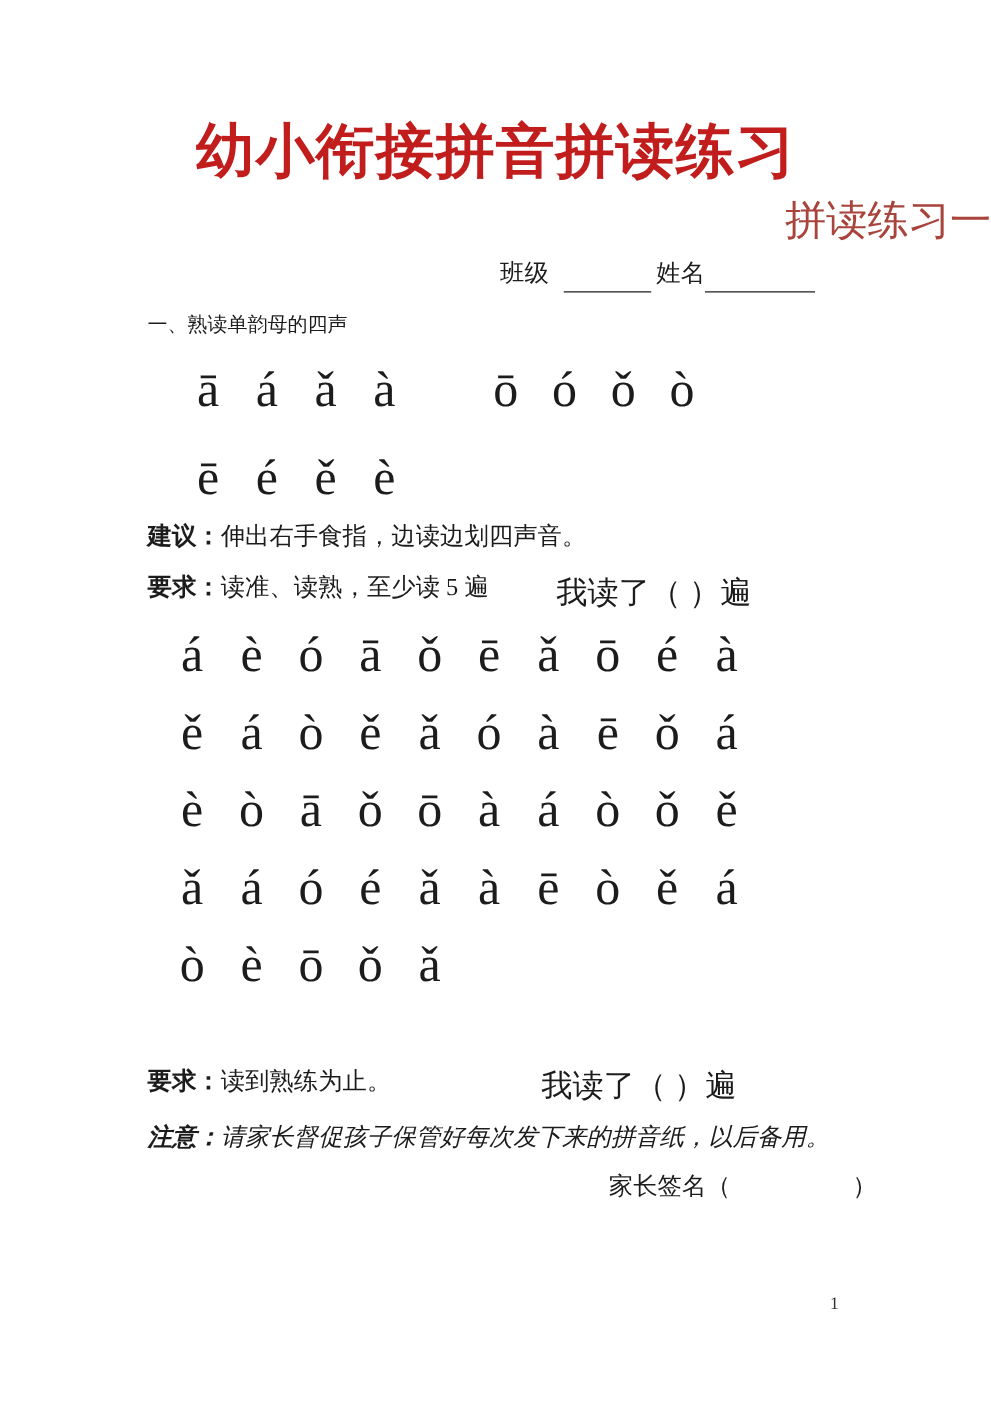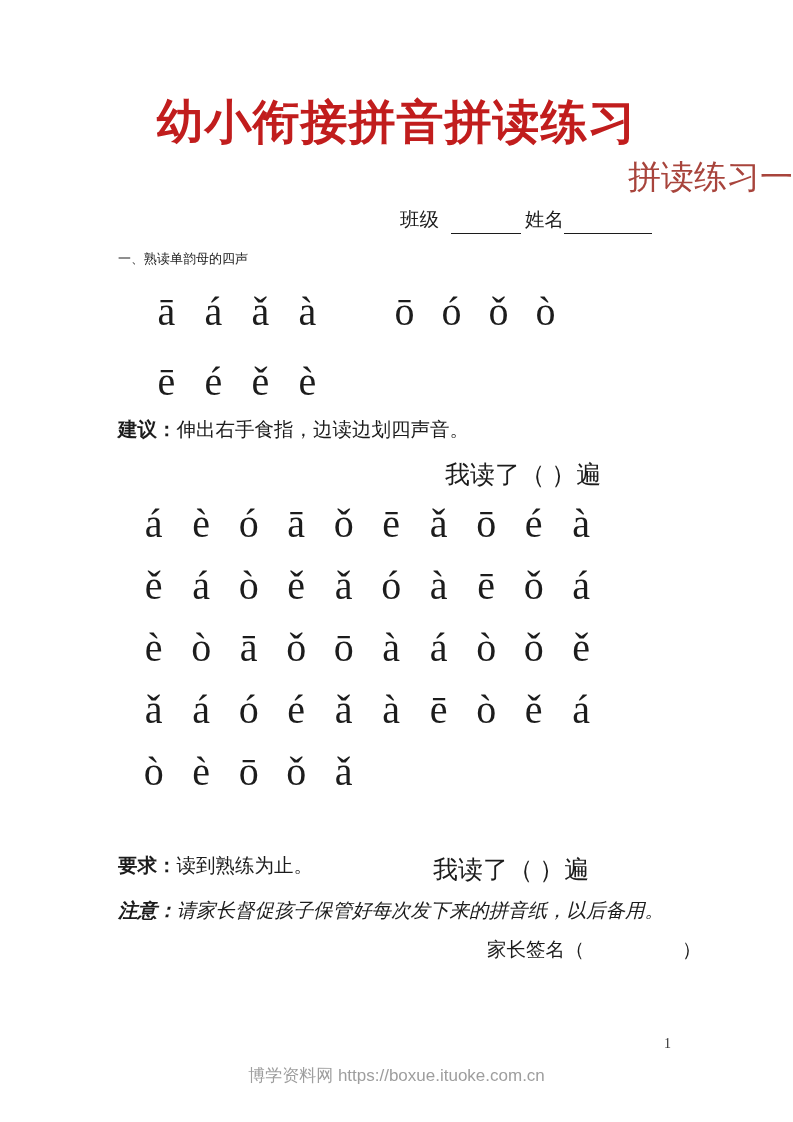--- a/index.html
+++ b/index.html
@@ -50,21 +50,21 @@
     display: inline-block;
     border-bottom: 1.5px solid #1c1c1c;
     height: 20px;
     vertical-align: bottom;
   }
   .blank-class { width: 70px; margin-left: 12px; margin-right: 4px; }
   .blank-name  { width: 88px; }
 
   .heading {
     top: 250px; left: 118px;
-    font-size: 13px;
+    font-size: 16px;
     line-height: 1.4;
   }
 
   .vowel-row {
     left: 143px;
     font-size: 40px;
     line-height: 52px;
     white-space: nowrap;
   }
   .vrow1 { top: 286px; }
@@ -132,34 +132,34 @@
     <span>班级</span><span class="blank blank-class"></span><span>姓名</span><span class="blank blank-name"></span>
   </div>
 
   <div class="abs heading">一、熟读单韵母的四声</div>
 
   <div class="abs vowel-row vrow1" id="vowel-row-0"><span class="vgroup"><span class="letter">ā</span><span class="letter">á</span><span class="letter">ǎ</span><span class="letter">à</span></span><span class="vgroup"><span class="letter">ō</span><span class="letter">ó</span><span class="letter">ǒ</span><span class="letter">ò</span></span></div>
   <div class="abs vowel-row vrow2" id="vowel-row-1"><span class="vgroup"><span class="letter">ē</span><span class="letter">é</span><span class="letter">ě</span><span class="letter">è</span></span></div>
 
   <div class="abs text-line suggestion"><b>建议：</b><span>伸出右手食指，边读边划四声音。</span></div>
 
+  <div class="abs text-line req1"><b>要求：</b><span>读准、读熟，至少读 5 遍</span></div>
   <div class="abs read-count rc1">我读了（ ）遍</div>
 
   <div class="abs grid" id="practice-grid">
       <div class="grid-row"><span class="letter">á</span><span class="letter">è</span><span class="letter">ó</span><span class="letter">ā</span><span class="letter">ǒ</span><span class="letter">ē</span><span class="letter">ǎ</span><span class="letter">ō</span><span class="letter">é</span><span class="letter">à</span></div>
       <div class="grid-row"><span class="letter">ě</span><span class="letter">á</span><span class="letter">ò</span><span class="letter">ě</span><span class="letter">ǎ</span><span class="letter">ó</span><span class="letter">à</span><span class="letter">ē</span><span class="letter">ǒ</span><span class="letter">á</span></div>
       <div class="grid-row"><span class="letter">è</span><span class="letter">ò</span><span class="letter">ā</span><span class="letter">ǒ</span><span class="letter">ō</span><span class="letter">à</span><span class="letter">á</span><span class="letter">ò</span><span class="letter">ǒ</span><span class="letter">ě</span></div>
       <div class="grid-row"><span class="letter">ǎ</span><span class="letter">á</span><span class="letter">ó</span><span class="letter">é</span><span class="letter">ǎ</span><span class="letter">à</span><span class="letter">ē</span><span class="letter">ò</span><span class="letter">ě</span><span class="letter">á</span></div>
       <div class="grid-row"><span class="letter">ò</span><span class="letter">è</span><span class="letter">ō</span><span class="letter">ǒ</span><span class="letter">ǎ</span></div>
     </div>
 
   <div class="abs text-line req2"><b>要求：</b><span>读到熟练为止。</span></div>
   <div class="abs read-count rc2">我读了（ ）遍</div>
 
   <div class="abs text-line notice"><b>注意：</b><span>请家长督促孩子保管好每次发下来的拼音纸，以后备用。</span></div>
 
   <div class="abs signature">家长签名（　　　　　）</div>
 
   <div class="abs page-number">1</div>
 
-  <div class="abs footer">博学资料网 https://boxue.ituoke.com.cn</div>
 
 </div>
 
 </body></html>

